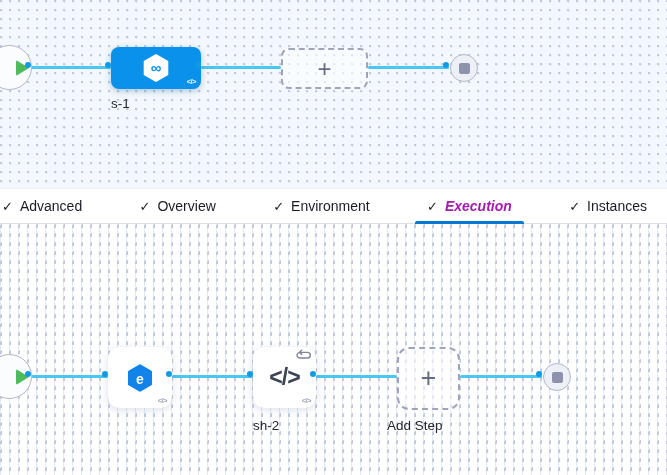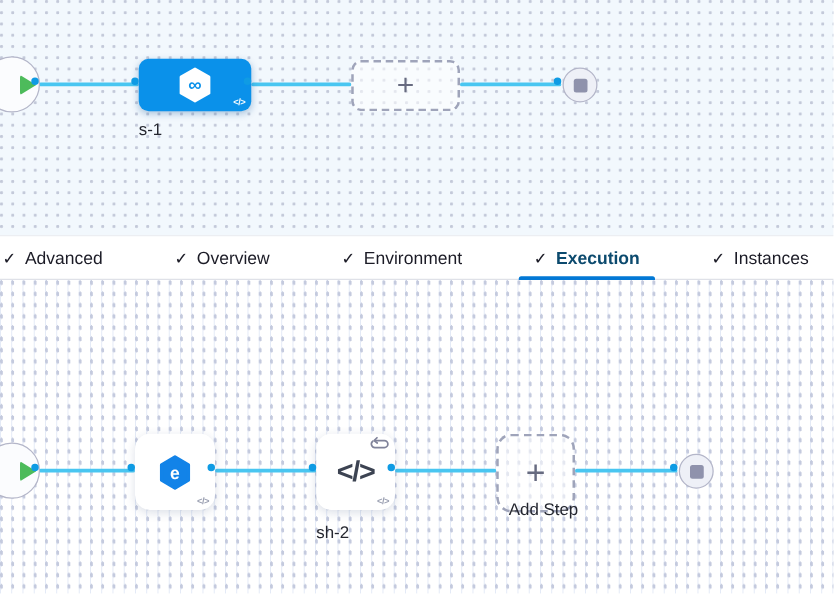--- a/index.html
+++ b/index.html
@@ -86,21 +86,21 @@
     border-top:1px solid #eceef2;border-bottom:1px solid #dfe1e8;
     display:flex;justify-content:space-between;align-items:stretch;
     padding:0 8px 0 0;z-index:5;
   }
   .tab{
     position:relative;display:flex;align-items:center;gap:7px;
     padding:0 12px;font-size:14px;color:#1b1b26;cursor:pointer;white-space:nowrap;
   }
   .tab:first-child{padding-left:2px;}
   .tab .check{font-size:13px;font-weight:700;color:#1b1b26;line-height:1;}
-  .tab.active .tab-label{font-weight:700;color:#0c4a6e;}
+  .tab.active .tab-label{font-weight:700;color:#a21caf;font-style:italic;}
   .tab .under{display:none;}
   .tab.active .under{
     display:block;position:absolute;left:0;right:0;bottom:-1px;height:3px;
     background:var(--active-underline);border-radius:2px 2px 0 0;
   }
 </style>
 </head>
 <body>
 
 <div class="screen">
@@ -200,20 +200,20 @@
           <path d="M5.6 1.2 L3.3 3.5 L5.8 5.4" fill="none" stroke="#80839a" stroke-width="1.4" stroke-linecap="round" stroke-linejoin="round"></path>
         </svg>
       </span>
       <span class="code-badge on-white">&lt;/&gt;</span>
     </div>
     <div class="node-label" style="left:253px;top:194px;width:63px;">sh-2</div>
 
     <div class="add-node add-step">
       <span>+</span>
     </div>
-    <div class="node-label" style="left:387px;top:176px;width:83px;padding-left:20px;">Add Step</div>
+    <div class="node-label" style="left:387px;top:194px;width:83px;">Add Step</div>
 
     <div class="end-node" style="left:543px;top:139px;">
       <div class="stop-square"></div>
     </div>
   </div>
 
 </div>
 
 </body></html>

